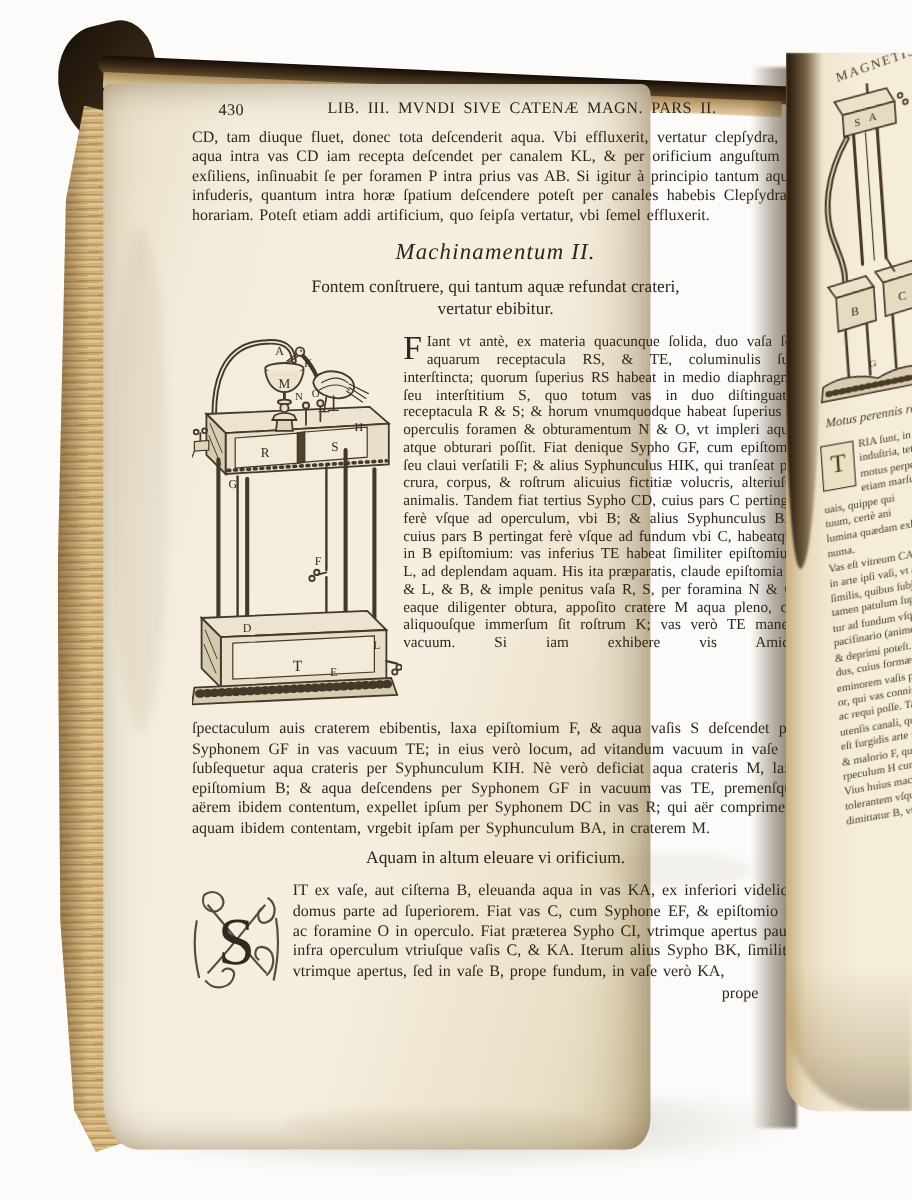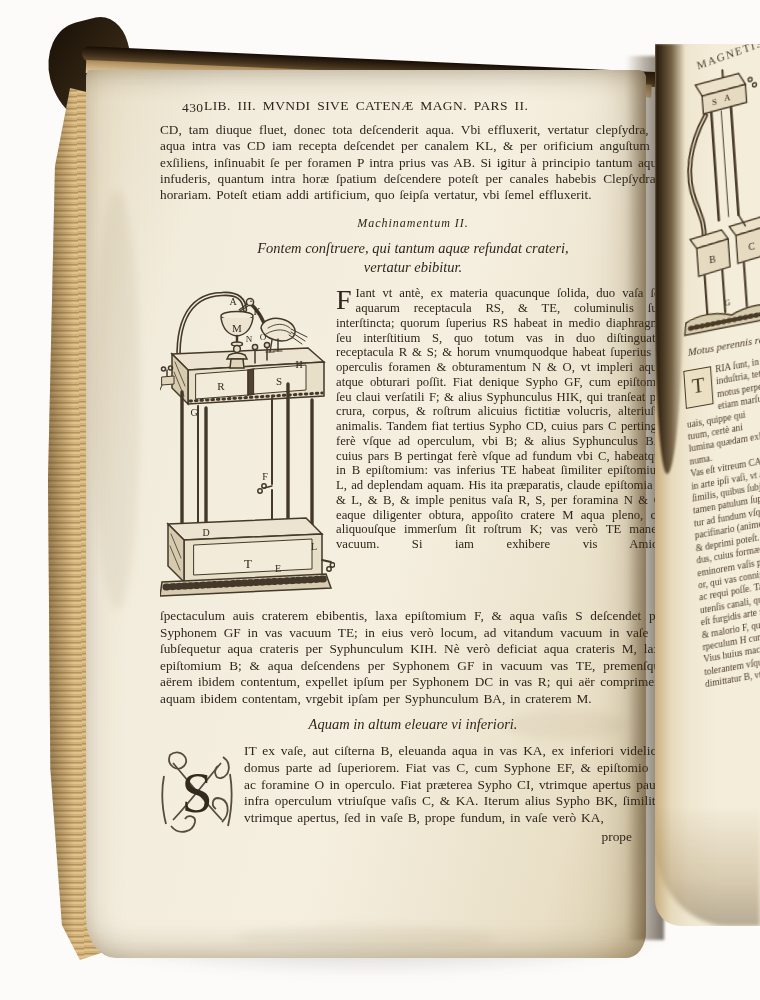--- a/index.html
+++ b/index.html
@@ -19,40 +19,40 @@
     filter:blur(.4px);}
   .top-pages{position:absolute;left:86px;top:60px;width:566px;height:13px;
     background:linear-gradient(#a8895a,#cdb183 55%,#e0ca9e);
     transform:rotate(2.5deg);transform-origin:left center;filter:blur(.5px);}
   .fore-edge{position:absolute;left:48px;top:88px;width:58px;height:872px;
     background-image:linear-gradient(90deg,rgba(90,65,30,.55),rgba(90,65,30,0) 45%),
       repeating-linear-gradient(179deg,#d2b27c 0 2px,#b6945c 2px 3px,#c8a76e 3px 4px,#dfc28c 4px 6px);
     clip-path:polygon(38% 0%,100% 1%,100% 99%,55% 100%,24% 96%,4% 78%,0% 45%,12% 9%);}
 
   
-  .page-left{position:absolute;left:86px;top:70px;width:560px;height:888px;
+  .page-left{position:absolute;left:86px;top:70px;width:456px;height:888px;
     background:linear-gradient(105deg,#e7ddc4 0%,#f2ecdc 18%,#f5efe0 55%,#e9dfc6 86%,#d9cbaa 100%);
     border-radius:4px 8px 20px 30px / 8px 8px 26px 40px;
     box-shadow:inset -30px 0 46px -24px rgba(99,75,40,.5),
                inset 0 18px 30px -22px rgba(90,70,40,.45),
                inset 0 -26px 34px -26px rgba(110,85,45,.4),
                inset 24px 0 40px -30px rgba(120,95,55,.35);}
   .smudge{position:absolute;filter:blur(4px);opacity:.15;background:#8d764e;border-radius:50%;}
   .sm1{left:8px;top:120px;width:46px;height:420px;opacity:.10;}
   .sm2{left:420px;top:640px;width:120px;height:30px;opacity:.08;}
   .sm3{left:150px;top:855px;width:260px;height:26px;opacity:.07;}
 
   .content{position:absolute;left:74px;top:12px;width:506px;color:#2e261c;}
   .header-line{position:relative;height:21px;font-size:13.5px;letter-spacing:.4px;}
   .pagenum{position:absolute;left:22px;top:2px;}
-  .runhead{display:block;margin-left:44px;word-spacing:3px;margin-top:16px;}
+  .runhead{display:block;text-align:center;margin-left:44px;word-spacing:3px;}
   .para{text-align:justify;font-size:13.3px;line-height:16.3px;word-spacing:1.5px;}
   .para1{margin-top:3px;}
-  .mach-title{text-align:center;font-style:italic;font-size:12px;margin-top:13px;letter-spacing:1px;}
-  .mach-sub{text-align:center;font-style:italic;font-size:14.5px;line-height:18.5px;margin-top:8px;}
+  .mach-title{text-align:center;font-style:italic;font-size:19px;margin-top:13px;letter-spacing:1px;}
+  .mach-sub{text-align:center;font-size:14.5px;line-height:18.5px;margin-top:8px;}
   .fig-row{position:relative;margin-top:10px;height:318px;}
   .figure{position:absolute;left:0;top:2px;width:175px;height:315px;}
   .para2{margin-left:176px;font-size:12.7px;line-height:14.75px;text-align:justify;
     text-align-last:justify;word-spacing:1px;}
   .dropcap-f{float:left;font-size:28px;line-height:26px;padding:1px 4px 0 0;}
   .para2cont{margin-top:4px;font-size:13.3px;line-height:16.5px;text-align:justify;}
   .para3{margin-top:9px;font-size:13.4px;line-height:16.8px;text-align:justify;}
   .initial-s{float:left;width:74px;height:94px;margin:3px 10px 0 0;}
   .catchword{text-align:right;padding-right:34px;font-size:13.4px;margin-top:2px;}
   svg text{font-family:"Liberation Serif",serif;fill:#33291d;}
@@ -199,21 +199,21 @@
             <text x="154" y="262">L</text>
           </g>
         </svg>
         <div class="para2">
           <span class="dropcap-f">F</span><span>Iant vt antè, ex materia quacunque ſolida, duo vaſa ſeu aquarum receptacula RS, &amp; TE, columinulis ſuis interſtincta; quorum ſuperius RS habeat in medio diaphragma ſeu interſtitium S, quo totum vas in duo diſtinguatur receptacula R &amp; S; &amp; horum vnumquodque habeat ſuperius in operculis foramen &amp; obturamentum N &amp; O, vt impleri aqua, atque obturari poſſit. Fiat denique Sypho GF, cum epiſtomio ſeu claui verſatili F; &amp; alius Syphunculus HIK, qui tranſeat per crura, corpus, &amp; roſtrum alicuius fictitiæ volucris, alteriuſue animalis. Tandem fiat tertius Sypho CD, cuius pars C pertingat ferè vſque ad operculum, vbi B; &amp; alius Syphunculus BA, cuius pars B pertingat ferè vſque ad fundum vbi C, habeatque in B epiſtomium: vas inferius TE habeat ſimiliter epiſtomium L, ad deplendam aquam. His ita præparatis, claude epiſtomia F, &amp; L, &amp; B, &amp; imple penitus vaſa R, S, per foramina N &amp; O, eaque diligenter obtura, appoſito cratere M aqua pleno, cui aliquouſque immerſum ſit roſtrum K; vas verò TE maneat vacuum. Si iam exhibere vis Amicis</span>
         </div>
       </div>
 
       <div class="para para2cont">ſpectaculum auis craterem ebibentis, laxa epiſtomium F, &amp; aqua vaſis S deſcendet per Syphonem GF in vas vacuum TE; in eius verò locum, ad vitandum vacuum in vaſe S, ſubſequetur aqua crateris per Syphunculum KIH. Nè verò deficiat aqua crateris M, laxa epiſtomium B; &amp; aqua deſcendens per Syphonem GF in vacuum vas TE, premenſque aërem ibidem contentum, expellet ipſum per Syphonem DC in vas R; qui aër comprimens aquam ibidem contentam, vrgebit ipſam per Syphunculum BA, in craterem M.</div>
 
-      <div class="mach-sub">Aquam in altum eleuare vi inferiori.</div>
+      <div class="mach-sub">Aquam in altum eleuare vi orificium.</div>
 
       <div class="para para3">
         <svg class="initial-s" viewBox="0 0 74 94" xmlns="http://www.w3.org/2000/svg">
           <g stroke="#3a3022" stroke-width="1.8" fill="none" opacity="0.85">
             <path d="M10,9 C20,1 31,13 24,20 C17,27 6,19 10,9 Z"></path>
             <path d="M63,11 C72,17 70,30 61,32 C55,33 53,24 58,20"></path>
             <path d="M11,80 C19,90 33,86 35,76 C36,70 28,68 25,73"></path>
             <path d="M62,76 C71,67 69,53 58,52 C52,52 51,60 56,63"></path>
             <path d="M13,17 C30,37 45,56 62,74"></path>
             <path d="M61,17 C44,37 30,56 13,74"></path>

